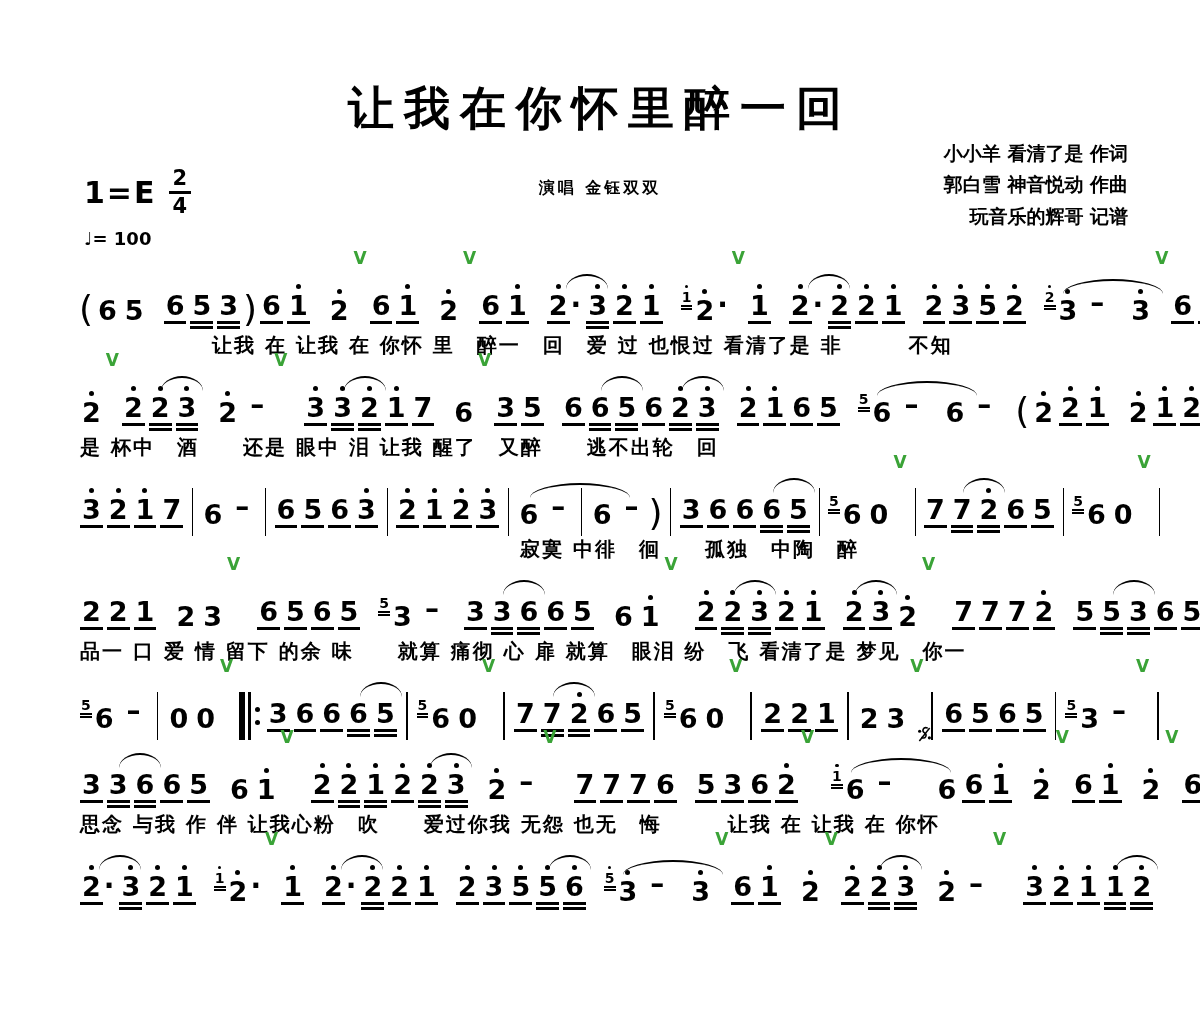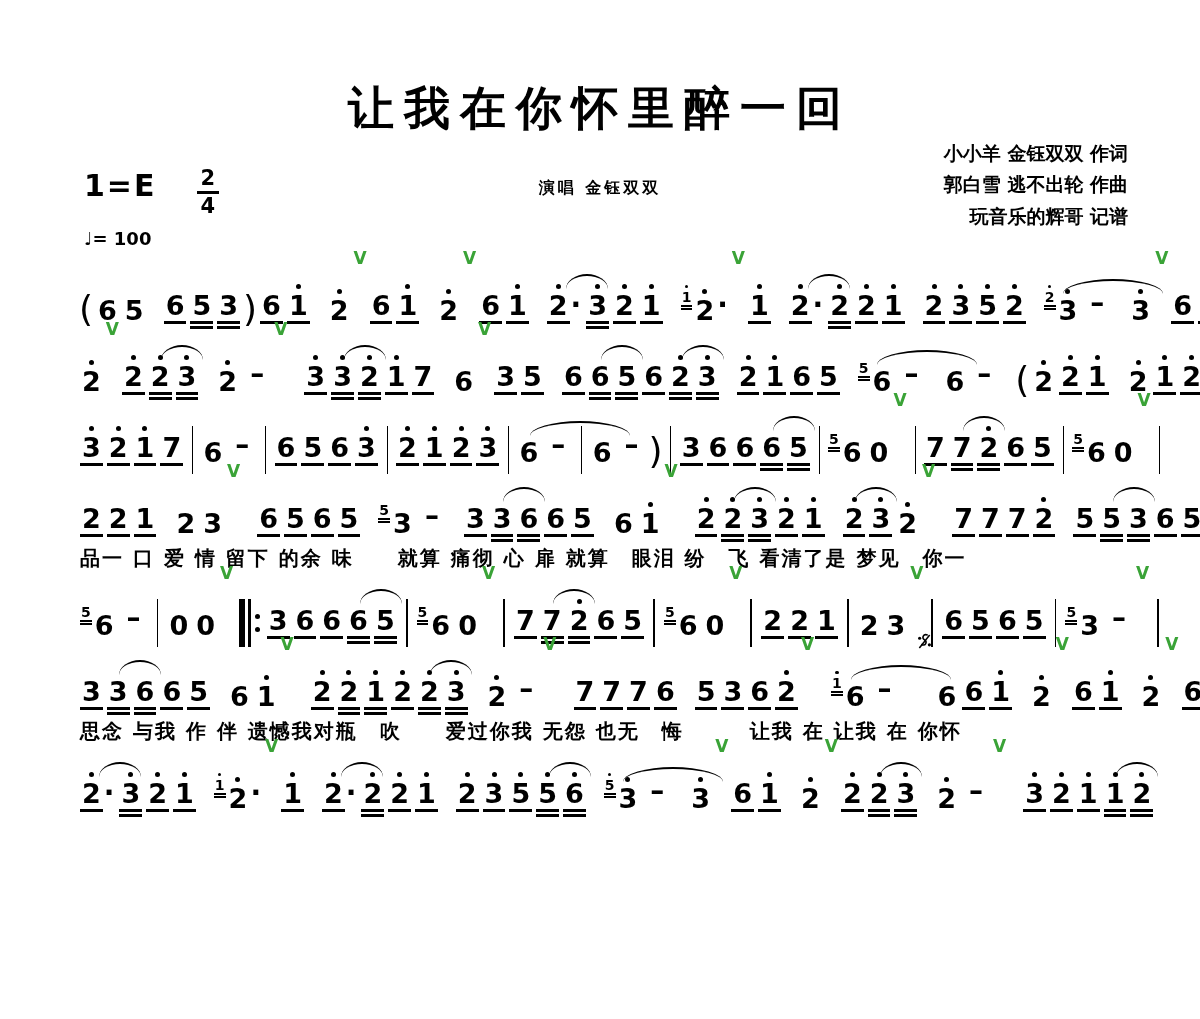--- a/index.html
+++ b/index.html
@@ -3,21 +3,21 @@
 <meta charset="utf-8">
 <style>
   html,body{margin:0;padding:0;background:#fff;}
   .page{position:relative;width:1200px;height:1019px;background:#ffffff;color:#000;
         font-family:"DejaVu Sans",sans-serif;overflow:hidden;box-sizing:border-box;}
   
   .title{position:absolute;top:78px;left:0;width:100%;text-align:center;
          font-family:"DejaVu Serif",serif;font-weight:900;font-size:46px;letter-spacing:10px;}
   .credits{position:absolute;top:138px;right:72px;text-align:right;
            font-weight:700;font-size:19px;line-height:1.65;}
-  .keyrow{position:absolute;top:168px;left:84px;display:flex;gap:28px;}
+  .keyrow{position:absolute;top:168px;left:84px;display:flex;align-items:center;}
   .key{font-weight:700;font-size:30px;letter-spacing:2px;}
   .ts{display:inline-flex;flex-direction:column;align-items:center;margin-left:12px;
       font-weight:700;font-size:21px;line-height:1;}
   .ts-num{border-bottom:3px solid #000;padding:0 4px 2px;}
   .ts-den{padding-top:2px;}
   .tempo{position:absolute;top:228px;left:84px;font-weight:600;font-size:18px;}
   .performer{position:absolute;top:178px;left:50%;transform:translateX(-50%);
              font-weight:700;font-size:16px;letter-spacing:3px;}
   
   .score{position:absolute;top:262px;left:78px;right:34px;}
@@ -55,22 +55,22 @@
   .lyrics{font-weight:700;font-size:20px;letter-spacing:2px;margin:11px 0 0 2px;
           white-space:pre;line-height:1;}
 </style>
 </head>
 <body>
 
 <div class="page">
   <div class="title">让我在你怀里醉一回</div>
 
   <div class="credits">
-    <div>小小羊 金钰双双 作词</div>
-    <div>郭白雪 逃不出轮 作曲</div>
+    <div>小小羊 看清了是 作词</div>
+    <div>郭白雪 神音悦动 作曲</div>
     <div>玩音乐的辉哥 记谱</div>
   </div>
 
   <div class="keyrow">
     <span class="key">1=E</span>
     <span class="ts">
       <span class="ts-num">2</span>
       <span class="ts-den">4</span>
     </span>
   </div>
@@ -292,20 +292,21 @@
               <span class="digit u1">6</span>
             </span>
           </span>
           <span class="tok">
             <span class="stack">
               <span class="digit u1">1</span>
             </span>
           </span>
           <span class="bar"></span>
         </div>
+        <div class="lyrics">　　　　　　让我 在 让我 在 你怀 里　醉一　回　爱 过 也恨过 看清了是 非　　　不知</div>
       </div>
       <div class="score-line">
         <div class="notes-row">
           <span class="tok">
             <span class="stack">
               <span class="odot"></span>
               <span class="digit">2</span>
             </span>
           </span>
           <span class="breath" style="color: rgb(58, 163, 55);">V</span>
@@ -507,20 +508,21 @@
             </span>
           </span>
           <span class="tok">
             <span class="stack">
               <span class="odot"></span>
               <span class="digit u1">2</span>
             </span>
           </span>
           <span class="bar"></span>
         </div>
+        <div class="lyrics">是 杯中　酒　　还是 眼中 泪 让我 醒了　又醉　　逃不出轮　回</div>
       </div>
       <div class="score-line">
         <div class="notes-row">
           <span class="tok">
             <span class="stack">
               <span class="odot"></span>
               <span class="digit u1">3</span>
             </span>
           </span>
           <span class="tok">
@@ -710,20 +712,21 @@
           </span>
           <span class="tok">
             <span class="stack">
               <span class="odot hid"></span>
               <span class="digit">0</span>
             </span>
           </span>
           <span class="breath" style="color: rgb(58, 163, 55);">V</span>
           <span class="bar"></span>
         </div>
+        <div class="lyrics">　　　　　　　　　　　　　　　　　　　　寂寞 中徘　徊　　孤独　中陶　醉</div>
       </div>
       <div class="score-line">
         <div class="notes-row">
           <span class="tok">
             <span class="stack">
               <span class="odot hid"></span>
               <span class="digit u1">2</span>
             </span>
           </span>
           <span class="tok">
@@ -1364,21 +1367,21 @@
           </span>
           <span class="breath" style="color: rgb(58, 163, 55);">V</span>
           <span class="tok">
             <span class="stack">
               <span class="odot hid"></span>
               <span class="digit u1">6</span>
             </span>
           </span>
           <span class="bar"></span>
         </div>
-        <div class="lyrics">思念 与我 作 伴 遗憾我对瓶　吹　　爱过你我 无怨 也无　悔　　　让我 在 让我 在 你怀</div>
+        <div class="lyrics">思念 与我 作 伴 让我心粉　吹　　爱过你我 无怨 也无　悔　　　让我 在 让我 在 你怀</div>
       </div>
       <div class="score-line">
         <div class="notes-row">
           <span class="tok">
             <span class="stack">
               <span class="odot"></span>
               <span class="digit u1">2</span>
             </span>
             <span class="aug">·</span>
             <span class="arc a1"></span>

